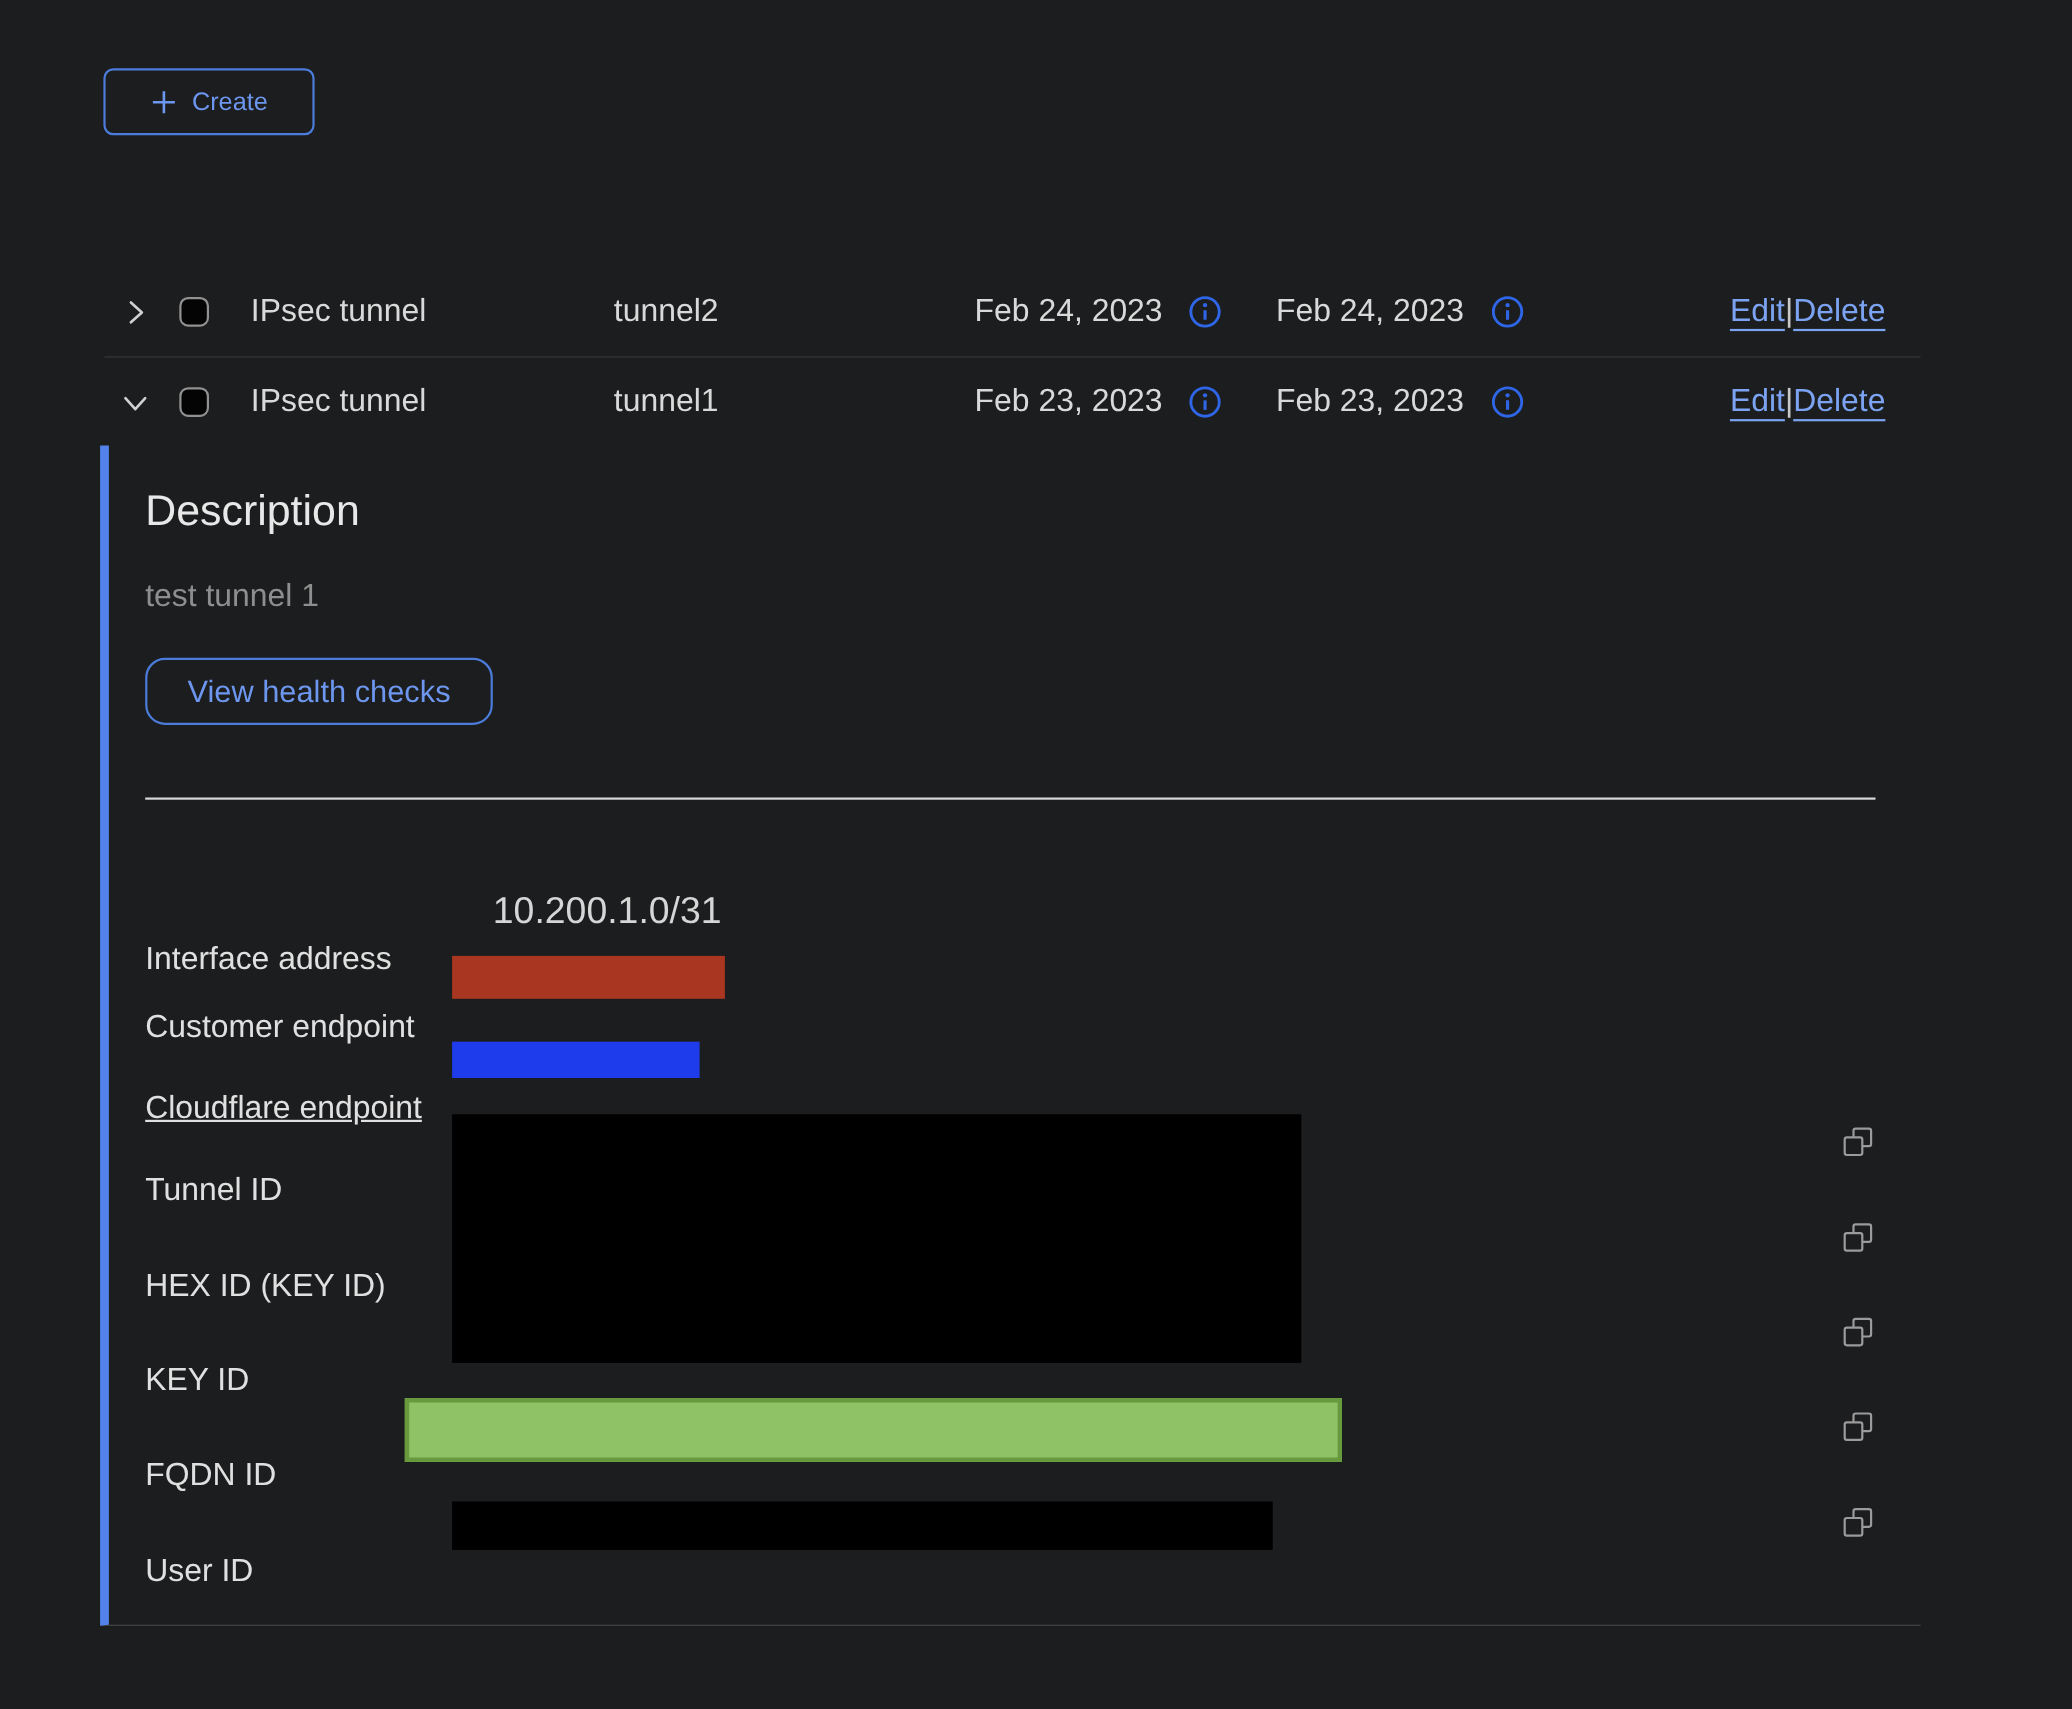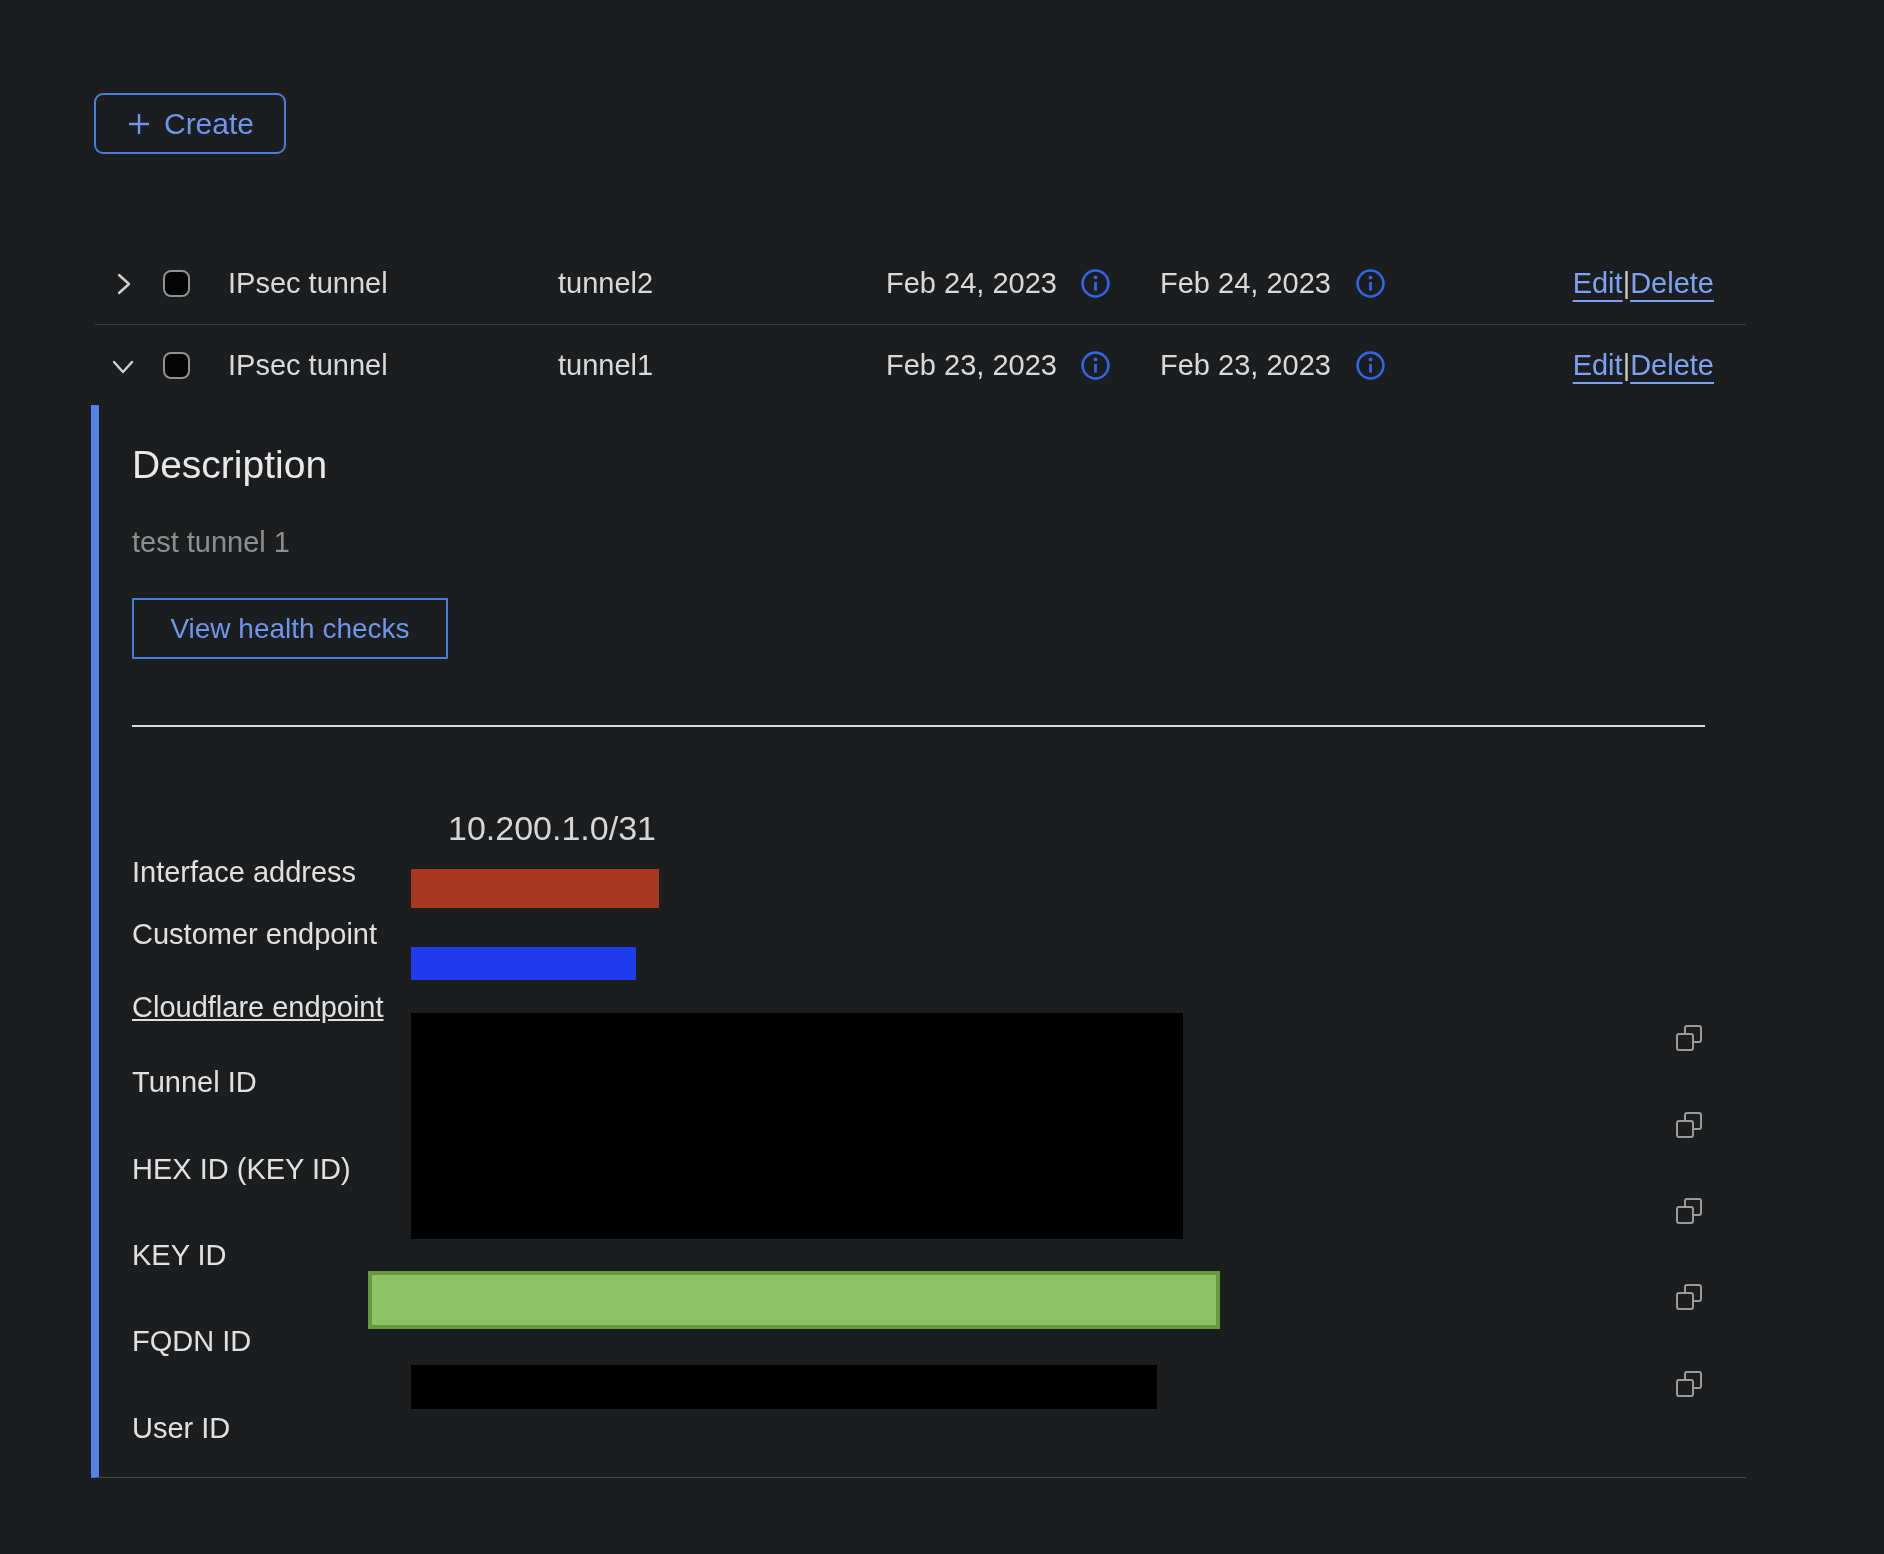--- a/index.html
+++ b/index.html
@@ -14,24 +14,23 @@
     overflow: hidden;
   }
   .abs { position: absolute; }
 
   
   .create-btn {
     position: absolute; left: 94px; top: 62px;
     width: 192px; height: 61px;
     background: transparent;
     border: 2px solid #4c7cdb; border-radius: 9px;
-    color: #6d96ee; font-size: 30px; font-family: inherit;
+    color: #6d96ee; font-size: 23px; font-family: inherit;
     display: flex; align-items: center; justify-content: center; gap: 12px;
     cursor: pointer;
-    margin-top: 31px;
   }
 
   
   .thead {
     position: absolute; left: 95px; top: 185px;
     width: 1651px; height: 58px;
     border-bottom: 1px solid #4e4f50;
     font-weight: 700; font-size: 29px; color: #ededed;
   }
   .t-row {
@@ -71,21 +70,21 @@
     width: 1655px; height: 1073px;
     border-left: 8px solid #5383ea;
     border-bottom: 1px solid #454647;
   }
   .desc-heading { left: 33px; top: 38px; font-size: 39px; color: #e8e8e8; font-weight: 400; }
   .desc-text { left: 33px; top: 121px; font-size: 29px; color: #8e8e8e; }
   .vhc-btn {
     position: absolute; left: 33px; top: 193px;
     width: 316px; height: 61px;
     background: transparent;
-    border: 2px solid #4c7cdb; border-radius: 1px;
+    border: 2px solid #4c7cdb; border-radius: 18px;
     color: #6d96ee; font-size: 28px; font-family: inherit;
     display: flex; align-items: center; justify-content: center;
     cursor: pointer;
   }
   .white-divider { left: 33px; top: 320px; width: 1573px; height: 2px; background: #d9d9d9; }
 
   .f-label { left: 33px; height: 42px; display: flex; align-items: center; font-size: 29px; color: #e0e0e0; margin-top: 44px; }
   .f-value { left: 349px; height: 42px; display: flex; align-items: center; font-size: 34px; color: #d6d6d6; }
 
   .redact { position: absolute; }

